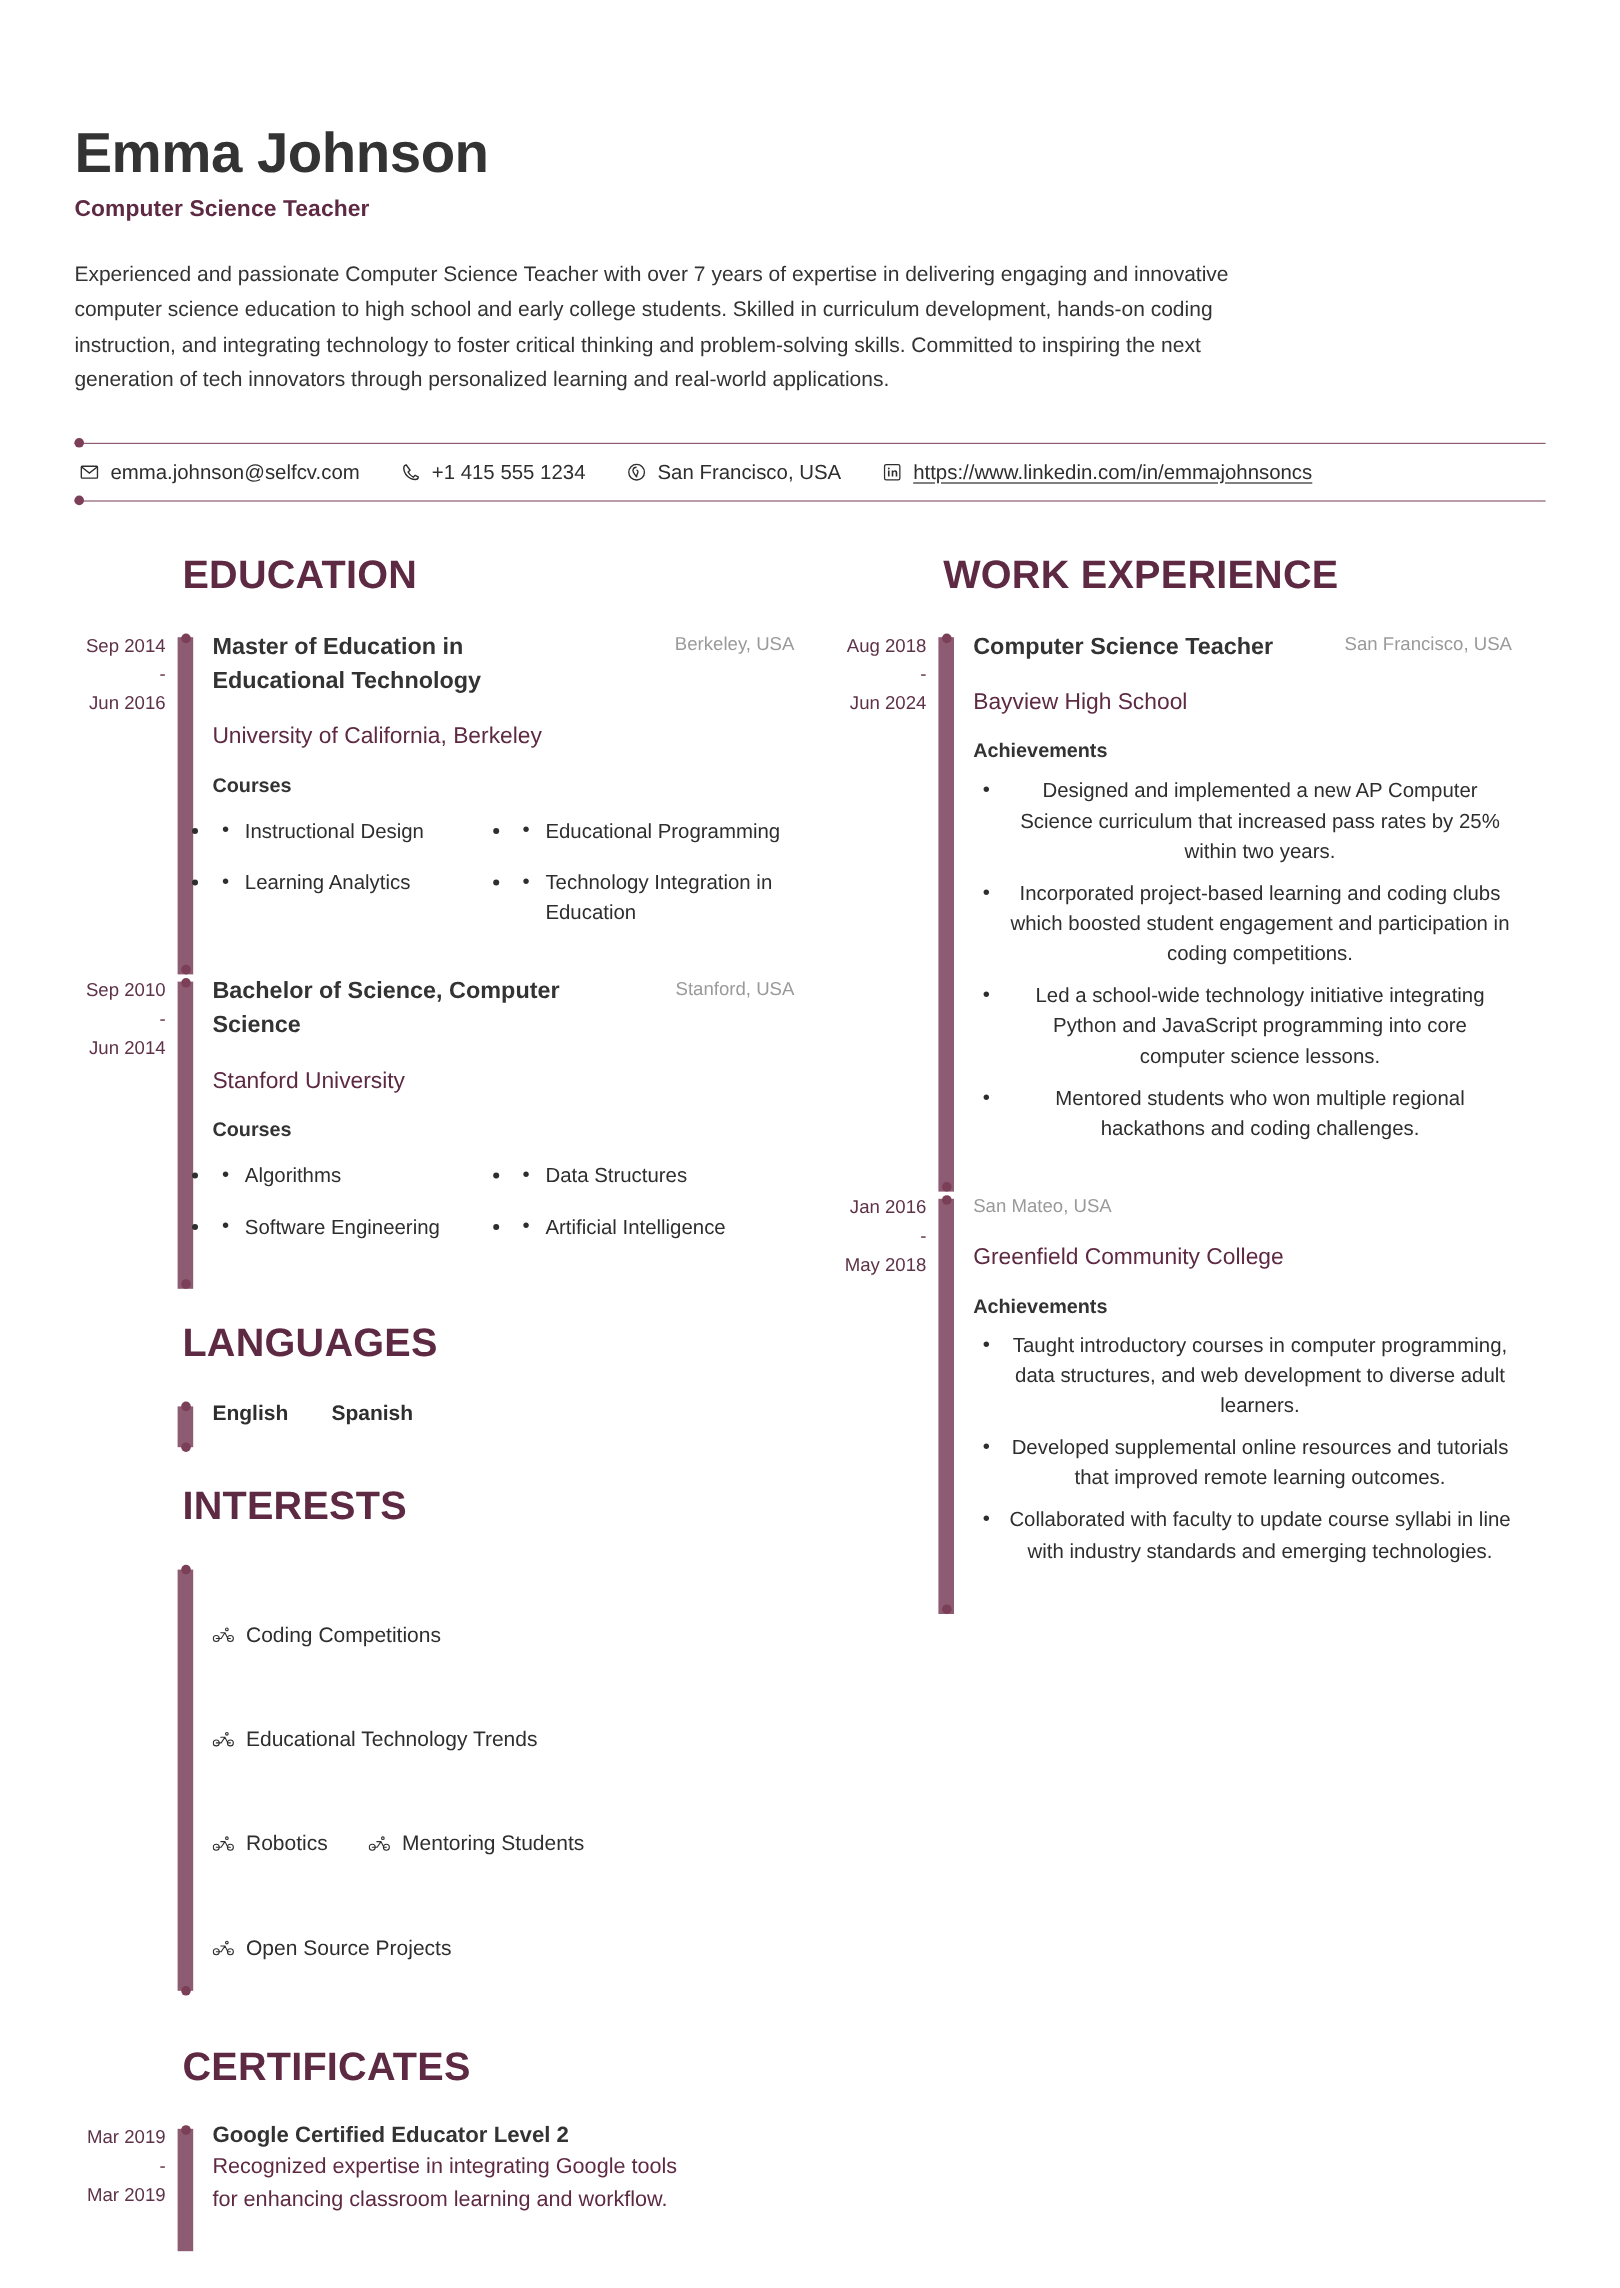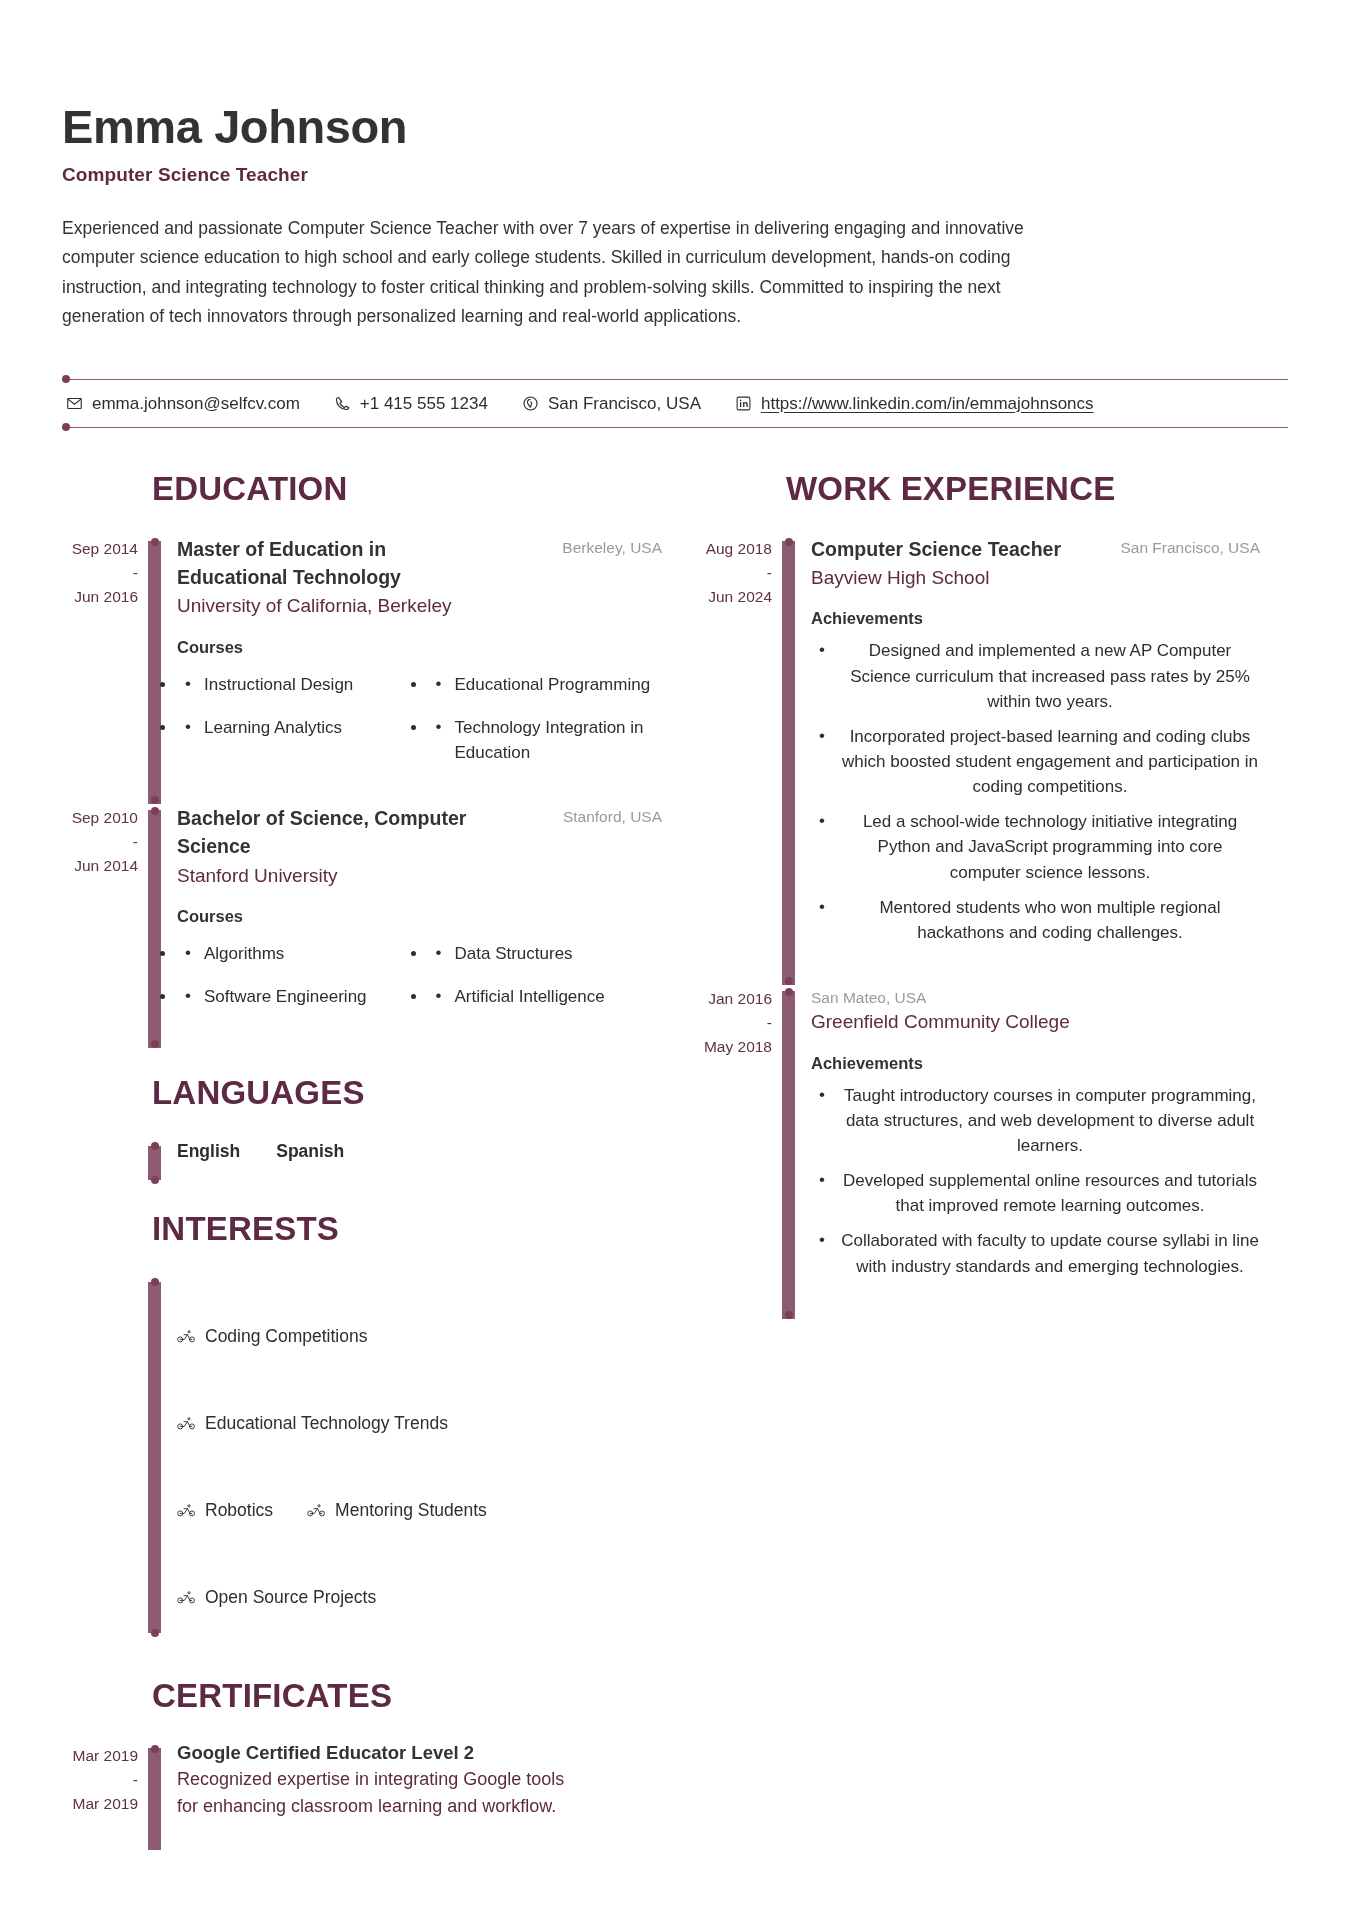--- a/index.html
+++ b/index.html
@@ -31,21 +31,21 @@
     font-weight: 700;
     color: #5e2a43;
     letter-spacing: 0.1px;
     margin-bottom: 28px;
   }
   .summary {
     font-size: 17.5px;
     line-height: 1.68;
     color: #333333;
     max-width: 975px;
-    margin-bottom: 30px;
+    margin-bottom: 20px;
   }
 
   
   .contact-band {
     position: relative;
     padding: 17px 0 16px 0;
     margin-bottom: 26px;
   }
   .rule {
     position: relative;
@@ -173,21 +173,21 @@
   .entry-loc {
     font-size: 15.5px;
     color: #9a9a9a;
     white-space: nowrap;
     padding-top: 4px;
   }
   .entry-org {
     font-size: 19px;
     color: #5e2a43;
     line-height: 1.5;
-    margin-top: 1px;
+    margin-top: 19px;
   }
   .sublabel {
     font-size: 16.5px;
     font-weight: 700;
     color: #333333;
     margin-top: 17px;
     margin-bottom: 4px;
   }
 
   .courses-grid {

